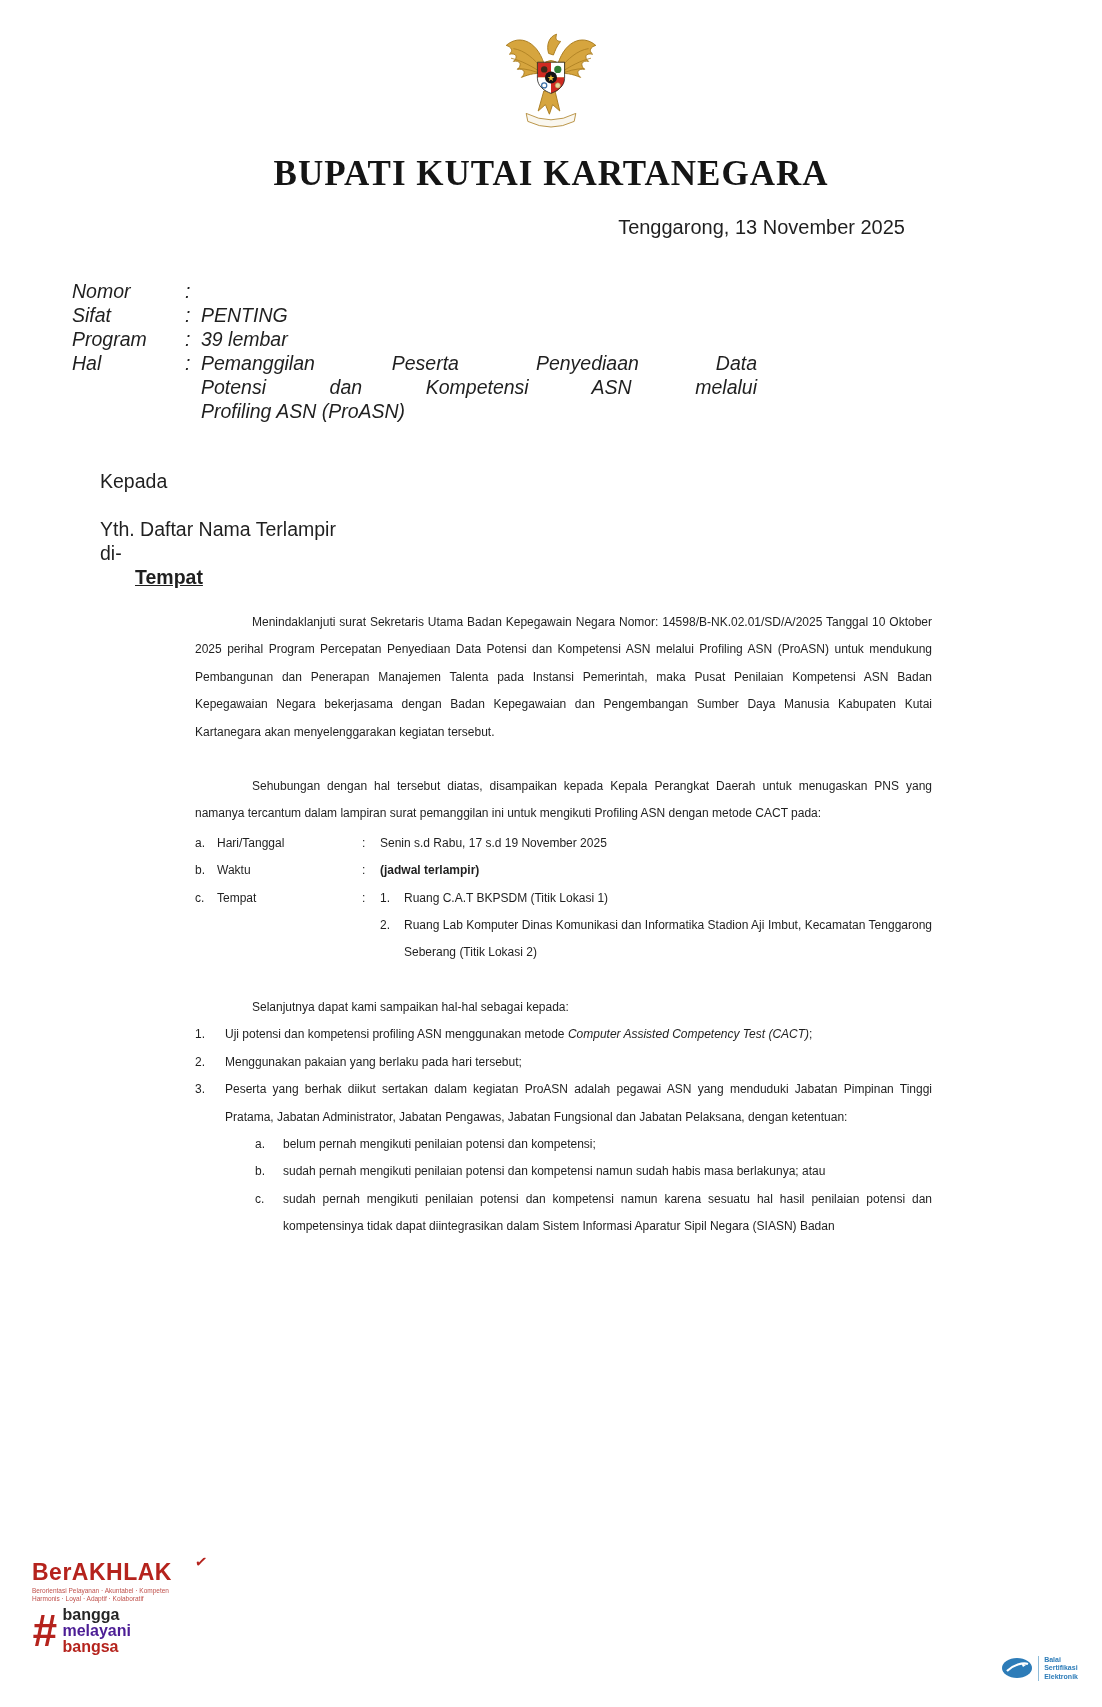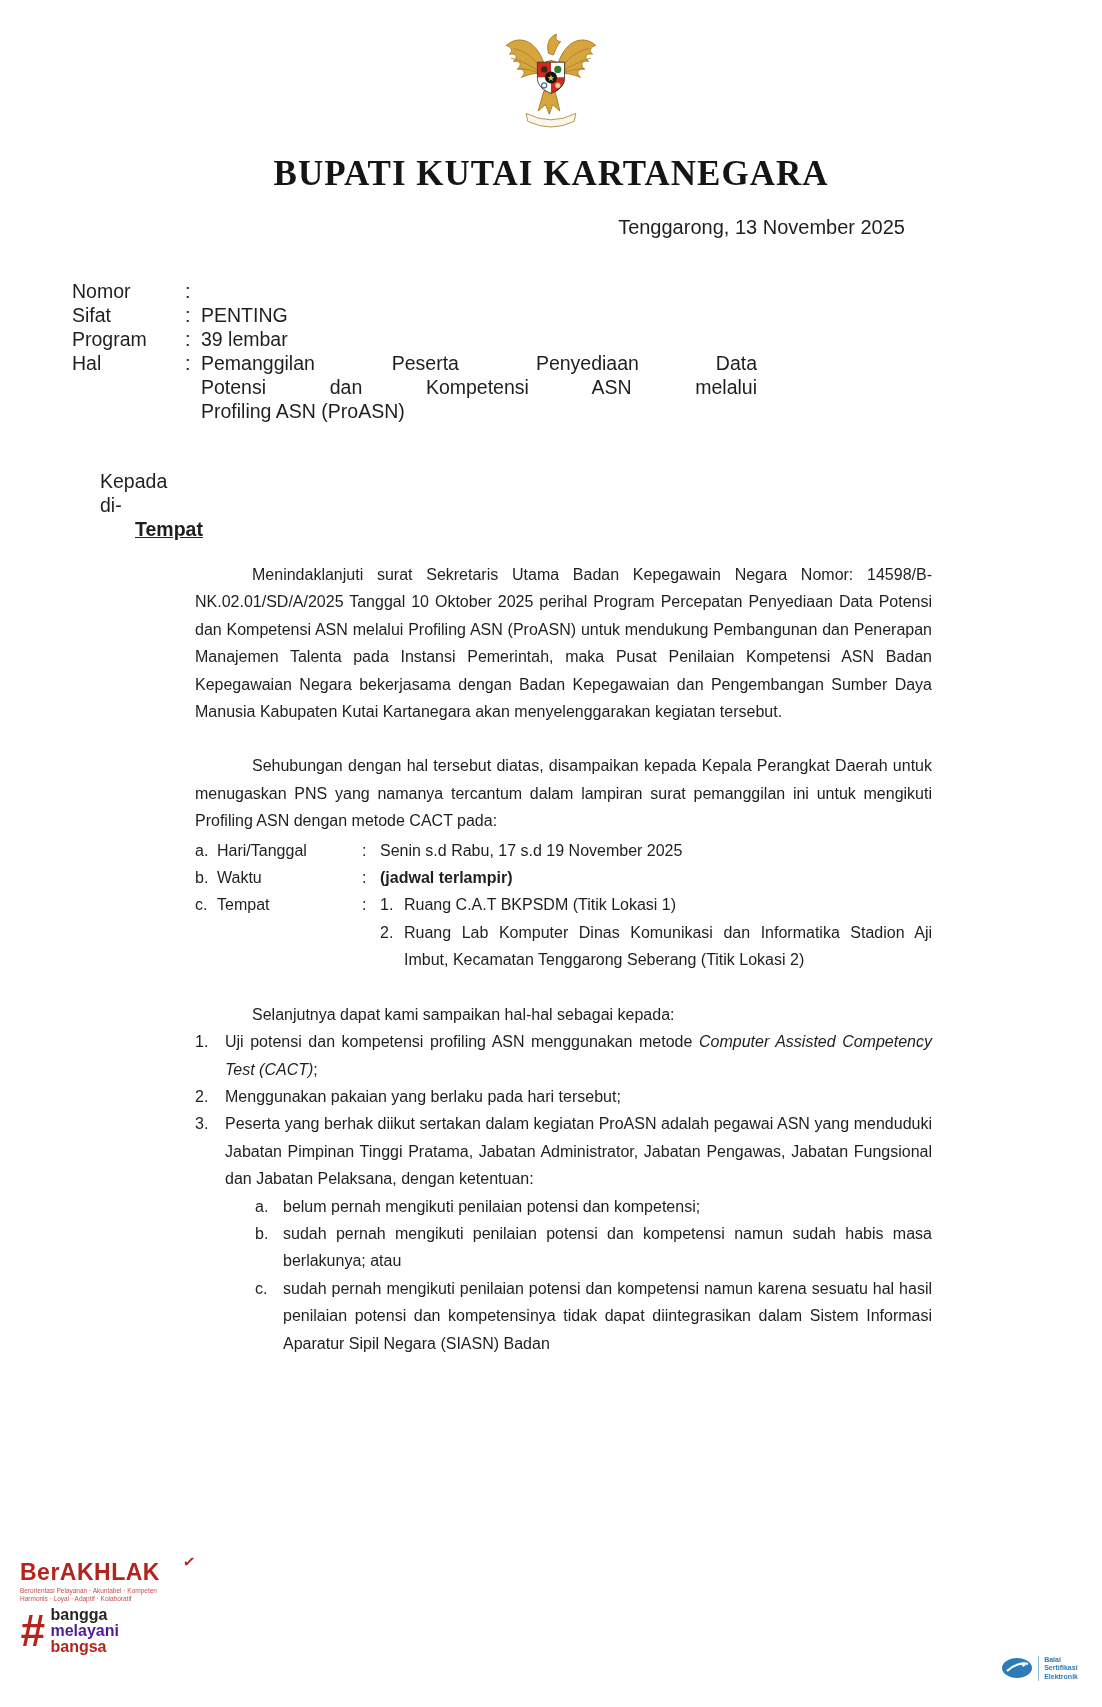--- a/index.html
+++ b/index.html
@@ -11,32 +11,32 @@
   
   .emblem-wrap{text-align:center;padding-top:26px;}
   .title{
     text-align:center;font-family:"Liberation Serif", serif;font-weight:700;
     font-size:35px;letter-spacing:1px;margin-top:6px;color:#151515;
   }
   .dateline{
     text-align:right;margin:22px 197px 0 0;font-size:20px;padding-left:12px;
   }
   
-  .meta{margin:40px 170px 4px 72px;font-size:19.5px;line-height:24px;}
+  .meta{margin:40px 170px 4px 72px;font-size:19.5px;line-height:24px;font-style:italic;}
   .meta-row{display:grid;grid-template-columns:113px 16px 556px;align-items:start;}
   .meta-label{}
   .meta-colon{}
   .meta-value{}
   .meta-line-just{text-align:justify;text-align-last:justify;}
   
   .recipient{margin:46px 0 0 100px;font-size:19.5px;line-height:24px;}
   .recipient .name{margin-top:24px;}
   .recipient .tempat{margin-left:35px;font-weight:700;text-decoration:underline;}
   
-  .body{margin:20px 170px 0 195px;font-size:16px;line-height:27.4px;}
+  .body{margin:20px 170px 0 195px;font-size:12px;line-height:27.4px;}
   .para{text-align:justify;text-indent:57px;}
   .para + .para{margin-top:27px;}
   .mt{margin-top:27px;}
   
   .schedule{margin-top:2px;}
   .sched-row{display:grid;grid-template-columns:22px 145px 18px 1fr;align-items:start;}
   .sched-bold{font-weight:700;}
   .sched-items .sub-row{display:flex;}
   .sched-items .sub-num{width:24px;flex:none;}
   .sched-items .sub-text{flex:1;text-align:justify;}
@@ -44,21 +44,21 @@
   .nlist{margin-top:0;}
   .nitem{display:flex;align-items:flex-start;}
   .nitem .num{width:30px;flex:none;}
   .nitem .ntext{flex:1;text-align:justify;}
   .italic{font-style:italic;}
   .sublist{margin-left:30px;}
   .subitem{display:flex;}
   .subitem .skey{width:28px;flex:none;}
   .subitem .stext{flex:1;text-align:justify;}
   
-  .berakhlak{position:absolute;left:20px;bottom:52px;width:170px;}
+  .berakhlak{position:absolute;left:32px;bottom:52px;width:170px;}
   .ba-brand{position:relative;color:#b5231d;font-weight:700;font-size:23px;
     font-family:"Liberation Sans", sans-serif;letter-spacing:0.5px;line-height:1;}
   .ba-check{position:absolute;right:-6px;top:-7px;font-size:15px;color:#b5231d;transform:rotate(8deg);}
   .ba-tagline{color:#c0524d;font-size:6.5px;line-height:8px;margin-top:3px;white-space:nowrap;}
   .ba-hash-row{display:flex;align-items:center;margin-top:4px;}
   .ba-hash{color:#b5231d;font-weight:700;font-style:italic;font-size:44px;line-height:0.9;margin-right:6px;}
   .ba-words{font-weight:700;font-size:16px;line-height:16px;}
   .ba-w1{color:#262626;}
   .ba-w2{color:#4c1d95;}
   .ba-w3{color:#b5231d;}
@@ -126,20 +126,21 @@
       <span class="meta-value">
         <span class="meta-line-just" style="display:block;">Pemanggilan Peserta Penyediaan Data</span>
         <span class="meta-line-just" style="display:block;">Potensi dan Kompetensi ASN melalui</span>
         <span style="display:block;">Profiling ASN (ProASN)</span>
       </span>
     </div>
   </div>
 
   <div class="recipient">
     <div>Kepada</div>
+    <div class="name">Yth. Daftar Nama Terlampir</div>
     <div>di-</div>
     <div class="tempat">Tempat</div>
   </div>
 
   <div class="body">
     <p class="para" style="margin:0;">Menindaklanjuti surat Sekretaris Utama Badan Kepegawain Negara Nomor: 14598/B-NK.02.01/SD/A/2025 Tanggal 10 Oktober 2025 perihal Program Percepatan Penyediaan Data Potensi dan Kompetensi ASN melalui Profiling ASN (ProASN) untuk mendukung Pembangunan dan Penerapan Manajemen Talenta pada Instansi Pemerintah, maka Pusat Penilaian Kompetensi ASN Badan Kepegawaian Negara bekerjasama dengan Badan Kepegawaian dan Pengembangan Sumber Daya Manusia Kabupaten Kutai Kartanegara akan menyelenggarakan kegiatan tersebut.</p>
     <p class="para" style="margin:27px 0 0 0;">Sehubungan dengan hal tersebut diatas, disampaikan kepada Kepala Perangkat Daerah untuk menugaskan PNS yang namanya tercantum dalam lampiran surat pemanggilan ini untuk mengikuti Profiling ASN dengan metode CACT pada:</p>
 
     <div class="schedule">
       <div class="sched-row">

